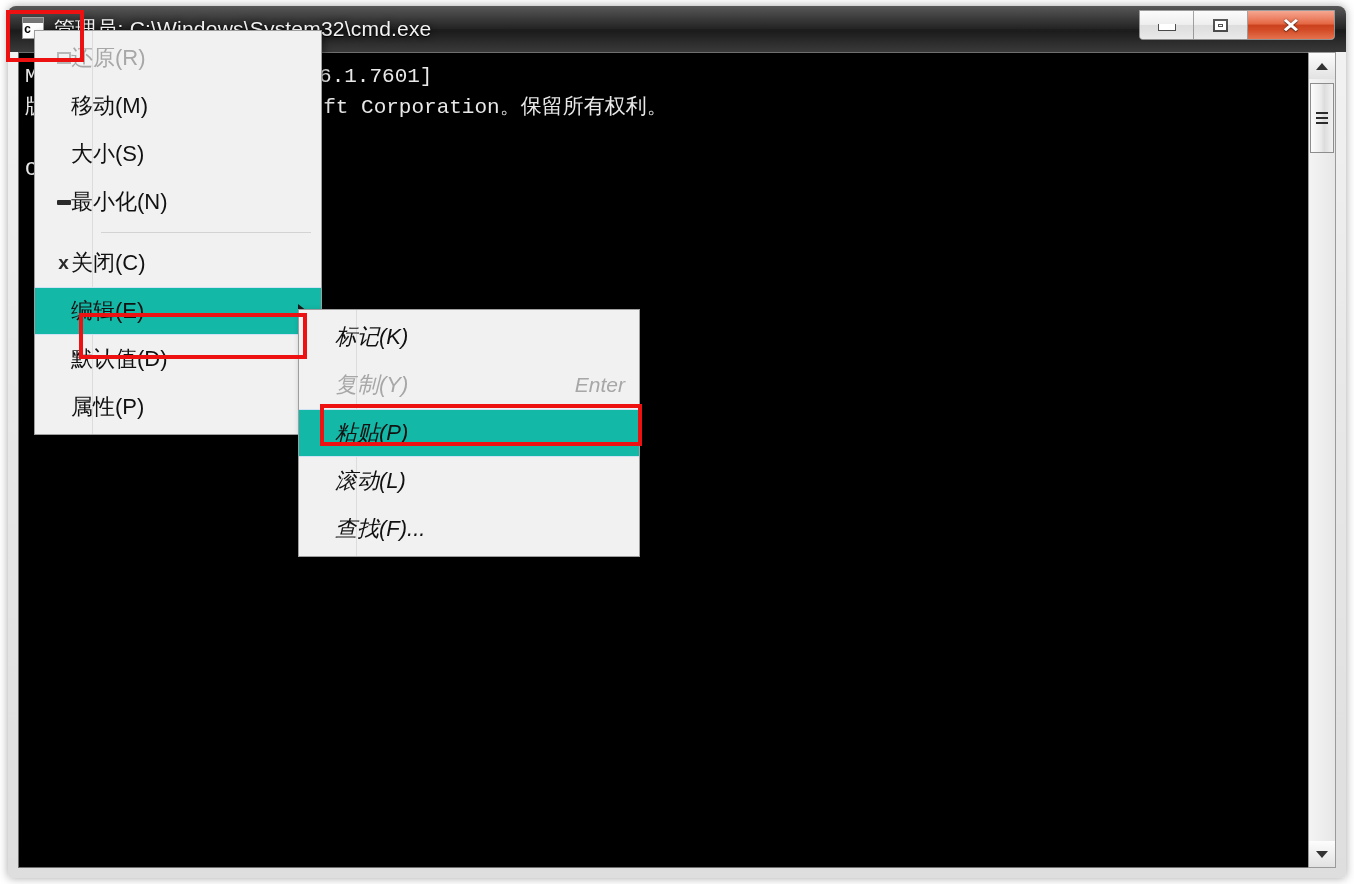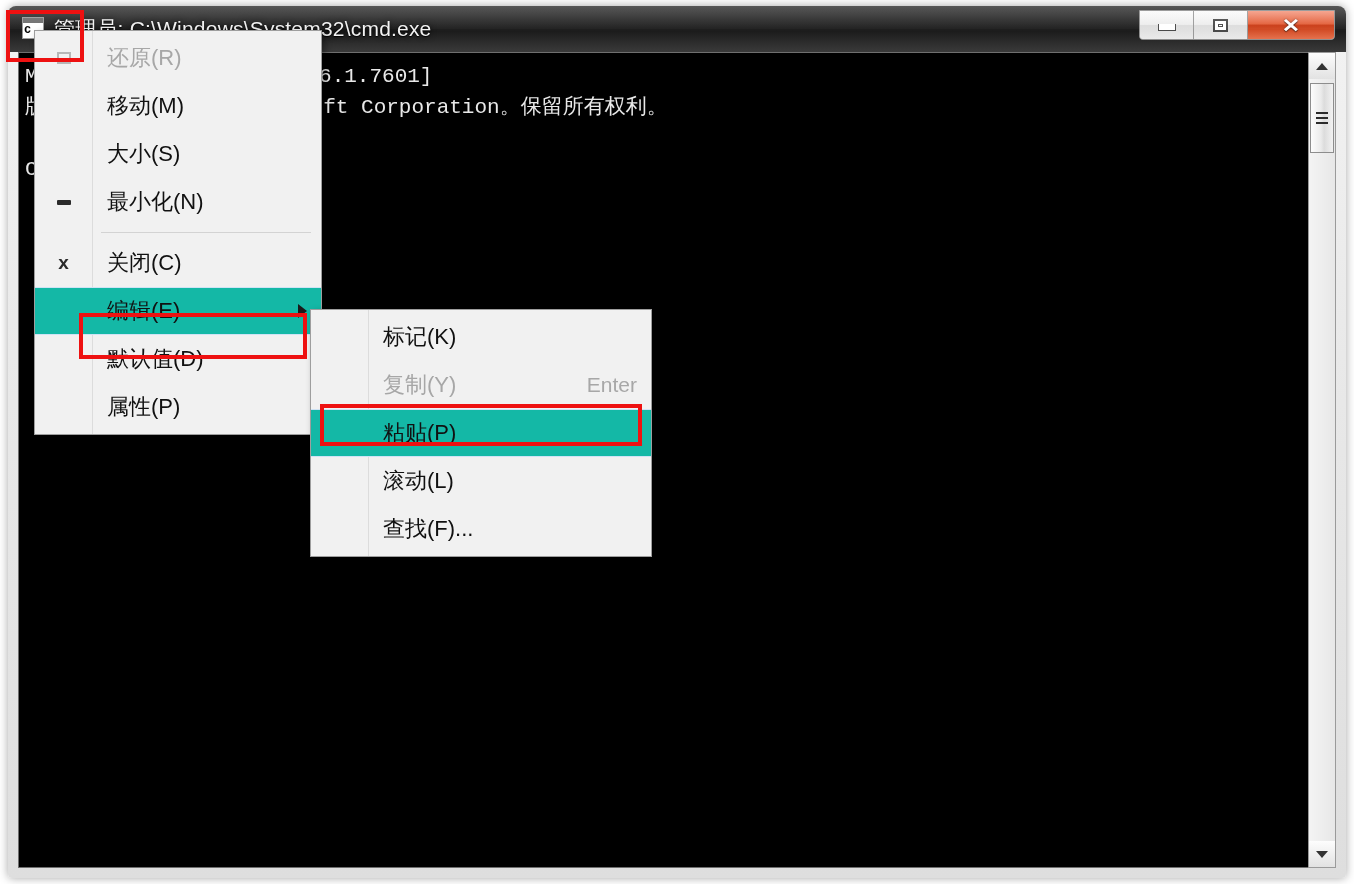--- a/index.html
+++ b/index.html
@@ -224,30 +224,31 @@
     box-sizing: border-box;
     font-size: 22px;
     color: #111;
   }
   #sys-menu {
     left: 34px;
     top: 30px;
     width: 288px;
   }
   #edit-submenu {
-    left: 310px;
+    left: 298px;
     top: 309px;
     width: 342px;
+    font-style: italic;
   }
   .menu-item {
     position: relative;
     display: flex;
     align-items: center;
     height: 48px;
-    padding-left: 72px;
+    padding-left: 36px;
     padding-right: 14px;
     white-space: nowrap;
     box-sizing: border-box;
   }
   .menu-item .label { flex: 0 0 auto; }
   .menu-item .accel {
     margin-left: auto;
     color: #777;
     font-size: 21px;
   }

